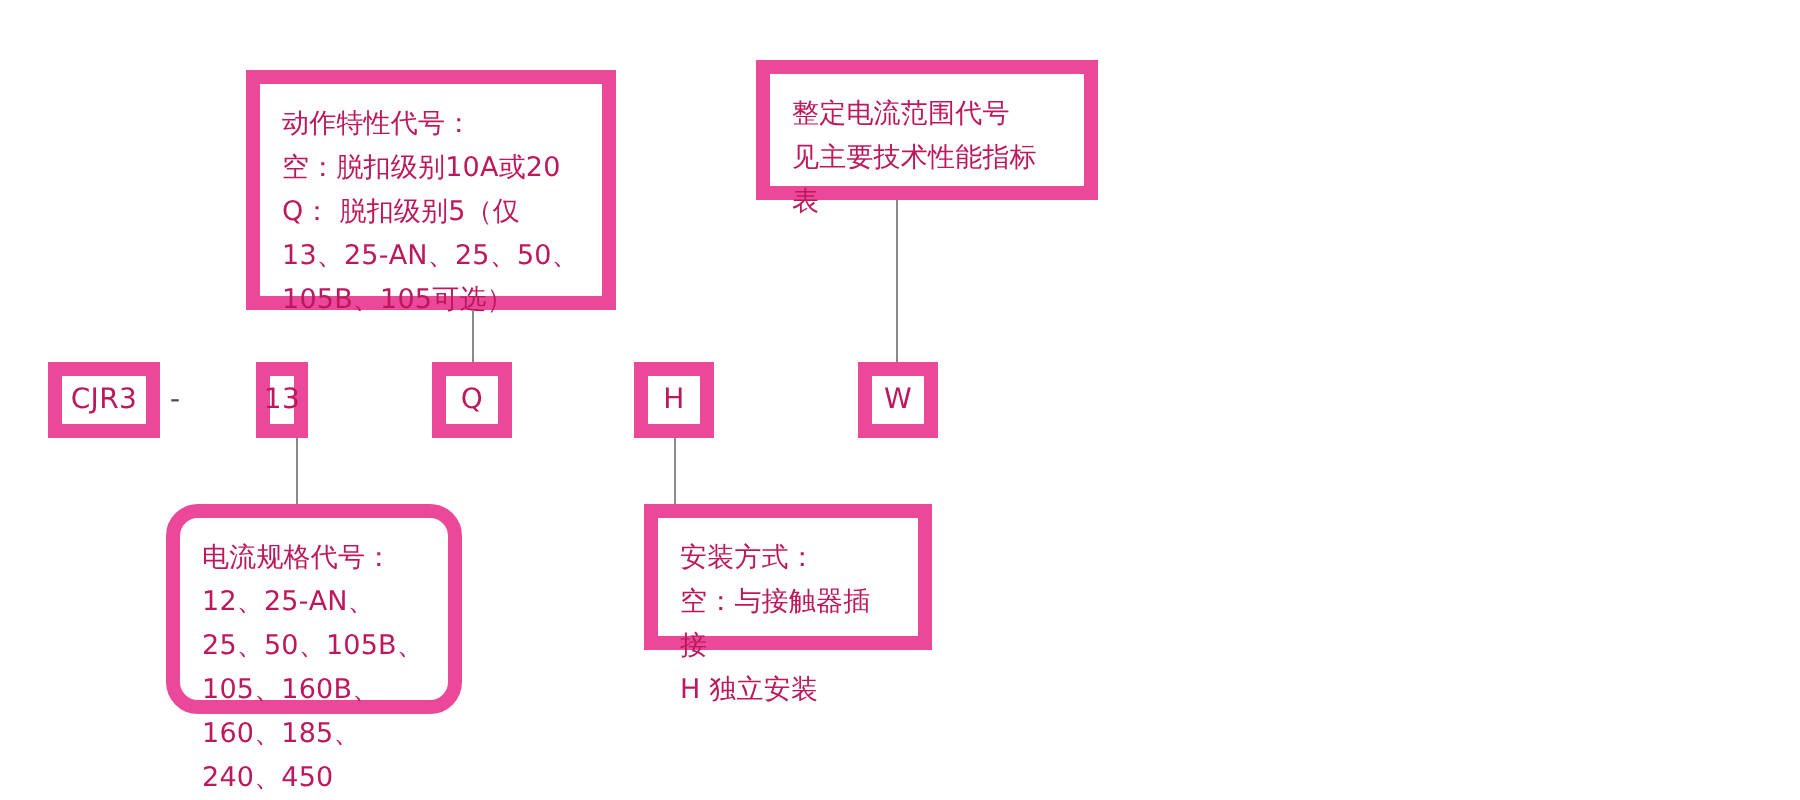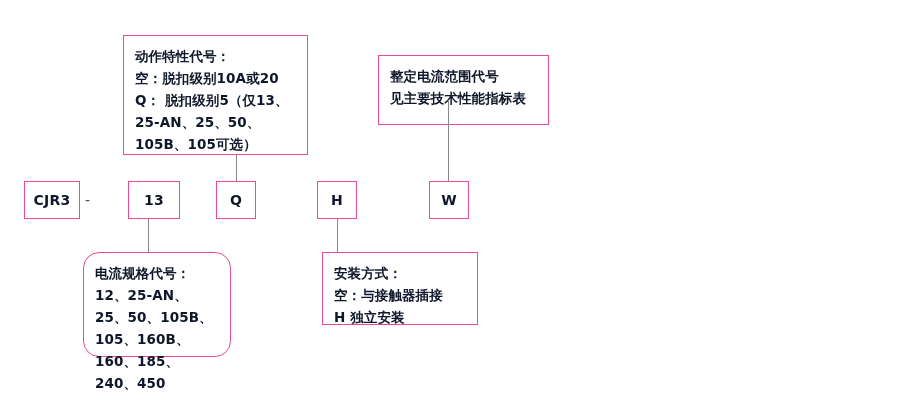--- a/index.html
+++ b/index.html
@@ -16,24 +16,23 @@
     color: #4a4a4a;
     overflow: hidden;
   }
   #diagram {
     position: absolute;
     left: 0; top: 0;
     width: 900px; height: 400px;
   }
   .box {
     position: absolute;
-    border: 1px solid #ec4899;
+    border: 7px solid #ec4899;
     background: #ffffff;
-    color: #0f172a;
-    font-weight: bold;
+    color: #be185d;
   }
   
   .note {
     padding: 9px 11px 8px 11px;
     font-size: 13.5px;
     line-height: 22px;
     white-space: pre-line;
     letter-spacing: 0.1px;
   }
   
@@ -54,26 +53,26 @@
 
   .dash {
     position: absolute;
     font-size: 14px;
     color: #4a4a4a;
     line-height: 1;
   }
 
   
   #note-action   { left: 123px; top: 35px;  width: 185px; height: 120px; }
-  #note-current-range { left: 378px; top: 30px; width: 171px; height: 70px; margin-top: 25px; }
+  #note-current-range { left: 378px; top: 30px; width: 171px; height: 70px; }
   #note-spec     { left: 83px;  top: 252px; width: 148px; height: 105px; border-radius: 16px; }
-  #note-mount    { left: 322px; top: 252px; width: 156px; height: 73px; }
+  #note-mount    { left: 322px; top: 252px; width: 144px; height: 73px; }
 
   #code-cjr3 { left: 24px;  top: 181px; width: 56px; height: 38px; }
-  #code-13   { left: 128px; top: 181px; width: 52px; height: 38px; }
+  #code-13   { left: 128px; top: 181px; width: 26px; height: 38px; }
   #code-q    { left: 216px; top: 181px; width: 40px; height: 38px; }
   #code-h    { left: 317px; top: 181px; width: 40px; height: 38px; }
   #code-w    { left: 429px; top: 181px; width: 40px; height: 38px; }
 
   #dash-1 { left: 85px; top: 193px; }
 
   
   #conn-action-q  { left: 236px; top: 155px; height: 26px; }
   #conn-range-w   { left: 448px; top: 100px; height: 81px; }
   #conn-13-spec   { left: 148px; top: 219px; height: 33px; }

